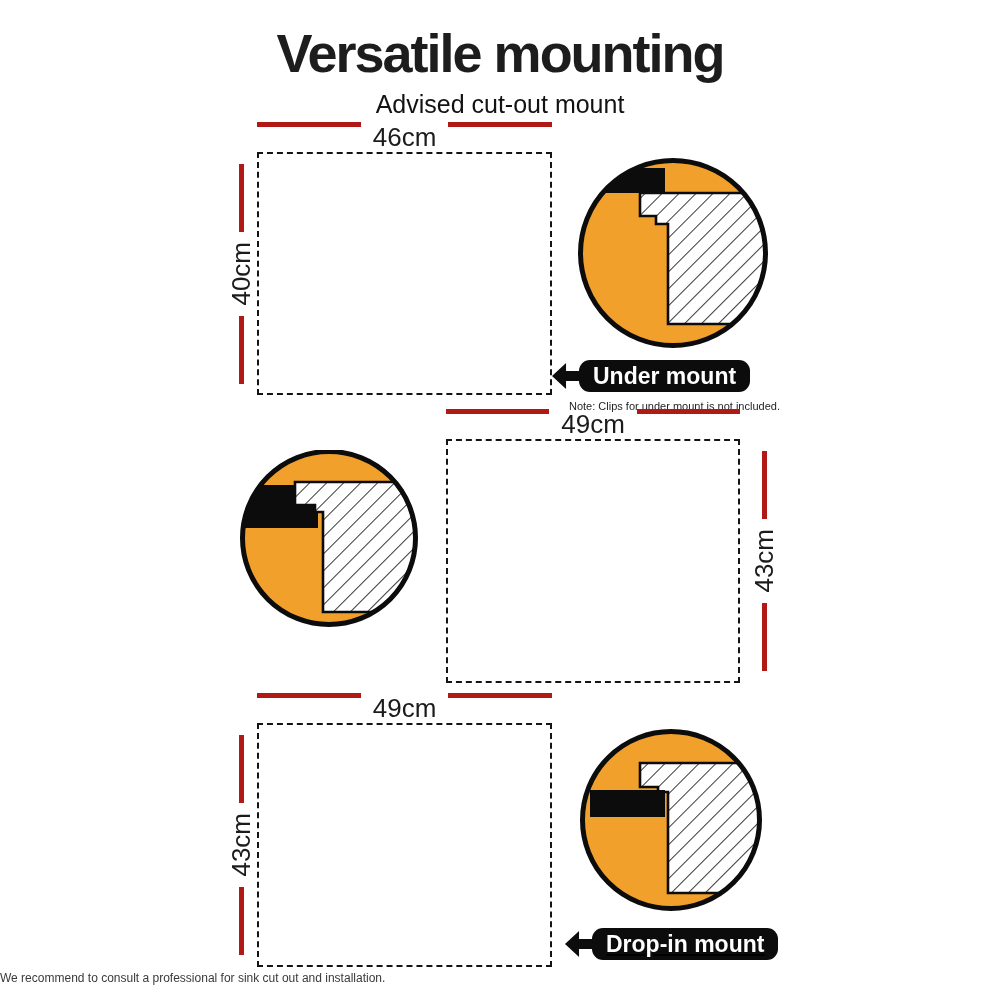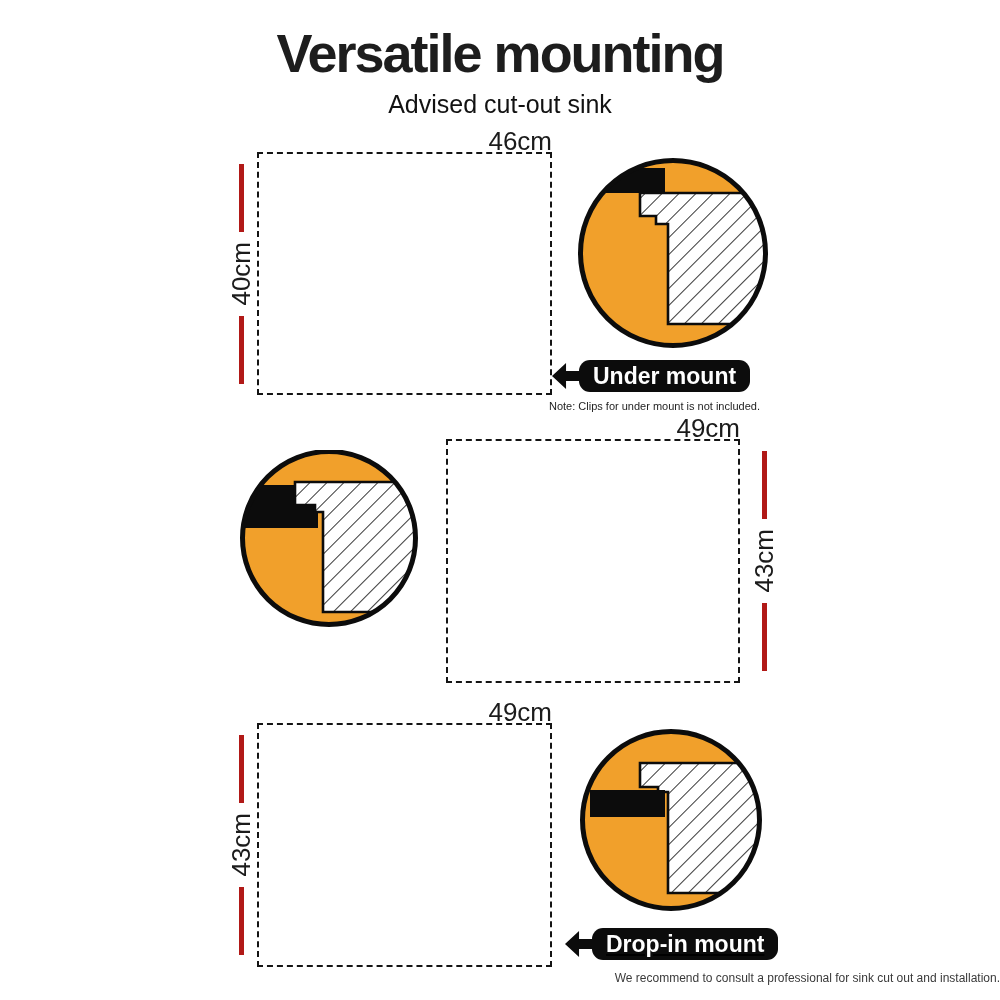--- a/index.html
+++ b/index.html
@@ -6,43 +6,43 @@
   .canvas{
     position:relative;width:1000px;height:1000px;background:#ffffff;
     font-family:"Liberation Sans",sans-serif;overflow:hidden;
     --accent-red:#b11917;--orange:#f1a02b;--ink:#141414;--pill:#0c0c0c;
   }
   .title{position:absolute;left:0;top:22px;width:100%;text-align:center;
     font-size:54px;font-weight:900;letter-spacing:-2px;color:#1d1d1d;}
   .subtitle{position:absolute;left:0;top:90px;width:100%;text-align:center;
     font-size:25px;font-weight:500;color:#121212;}
   .cutout{position:absolute;border:2px dashed var(--ink);background:#fff;box-sizing:border-box;}
-  .hdim{position:absolute;display:flex;align-items:flex-end;gap:4px;height:30px;flex-direction:column;}
+  .hdim{position:absolute;display:flex;align-items:flex-start;gap:12px;height:30px;}
   .hdim .dline{flex:1;height:5px;background:var(--accent-red);}
   .dim-label{font-size:26px;color:#1b1b1b;white-space:nowrap;}
   .vdim{position:absolute;display:flex;flex-direction:column;align-items:center;gap:10px;width:30px;}
   .vdim .dline{flex:1;width:5px;background:var(--accent-red);}
   .vlabel{writing-mode:vertical-rl;transform:rotate(180deg);font-size:26px;color:#1b1b1b;}
   .pill-row{position:absolute;display:flex;align-items:center;}
   .pill{background:var(--pill);color:#fff;font-weight:700;font-size:23px;height:32px;
     line-height:32px;padding:0 14px;border-radius:11px;white-space:nowrap;}
   .arrow{width:27px;height:26px;background:var(--pill);flex:0 0 auto;}
   .arrow.left{clip-path:polygon(0 50%,52% 0,52% 31%,100% 31%,100% 69%,52% 69%,52% 100%);}
   .arrow.right{clip-path:polygon(100% 50%,48% 0,48% 31%,0 31%,0 69%,48% 69%,48% 100%);}
   .note{position:absolute;font-size:11px;color:#1f1f1f;white-space:nowrap;}
-  .footer{position:absolute;left:0;top:971px;width:100%;text-align:right;font-size:12px;color:#3a3a3a;}
+  .footer{position:absolute;left:0;top:971px;width:100%;text-align:left;font-size:12px;color:#3a3a3a;}
   .circle-icon{position:absolute;}
 </style>
 </head>
 <body>
 
 <div class="canvas" style="--accent-red: #b11917; --orange: #f1a02b; --ink: #141414; --pill: #0c0c0c;">
 
   <div class="title">Versatile mounting</div>
-  <div class="subtitle">Advised cut-out sink</div>
+  <div class="subtitle">Advised cut-out mount</div>
 
   <div class="hdim" style="left:257px;top:122px;width:295px;">
     <div class="dline"></div>
     <div class="dim-label">46cm</div>
     <div class="dline"></div>
   </div>
 
   <div class="cutout" style="left:257px;top:152px;width:295px;height:243px;"></div>
 
   <div class="vdim" style="left:226px;top:164px;height:220px;">
@@ -69,21 +69,21 @@
       </g>
       <circle cx="95" cy="95" r="92.5" fill="none" stroke="#0c0c0c" stroke-width="5"></circle>
     </svg>
   </div>
 
   <div class="pill-row" style="left:552px;top:360px;">
     <div class="arrow left"></div>
     <div class="pill">Under mount</div>
   </div>
 
-  <div class="note" style="left:549px;top:400px;">Note: Clips for under mount is not included.</div>
+  <div class="note" style="left:569px;top:400px;">Note: Clips for under mount is not included.</div>
 
   <div class="hdim" style="left:446px;top:409px;width:294px;">
     <div class="dline"></div>
     <div class="dim-label">49cm</div>
     <div class="dline"></div>
   </div>
 
   <div class="cutout" style="left:446px;top:439px;width:294px;height:244px;"></div>
 
   <div class="vdim" style="left:749px;top:451px;height:220px;">

